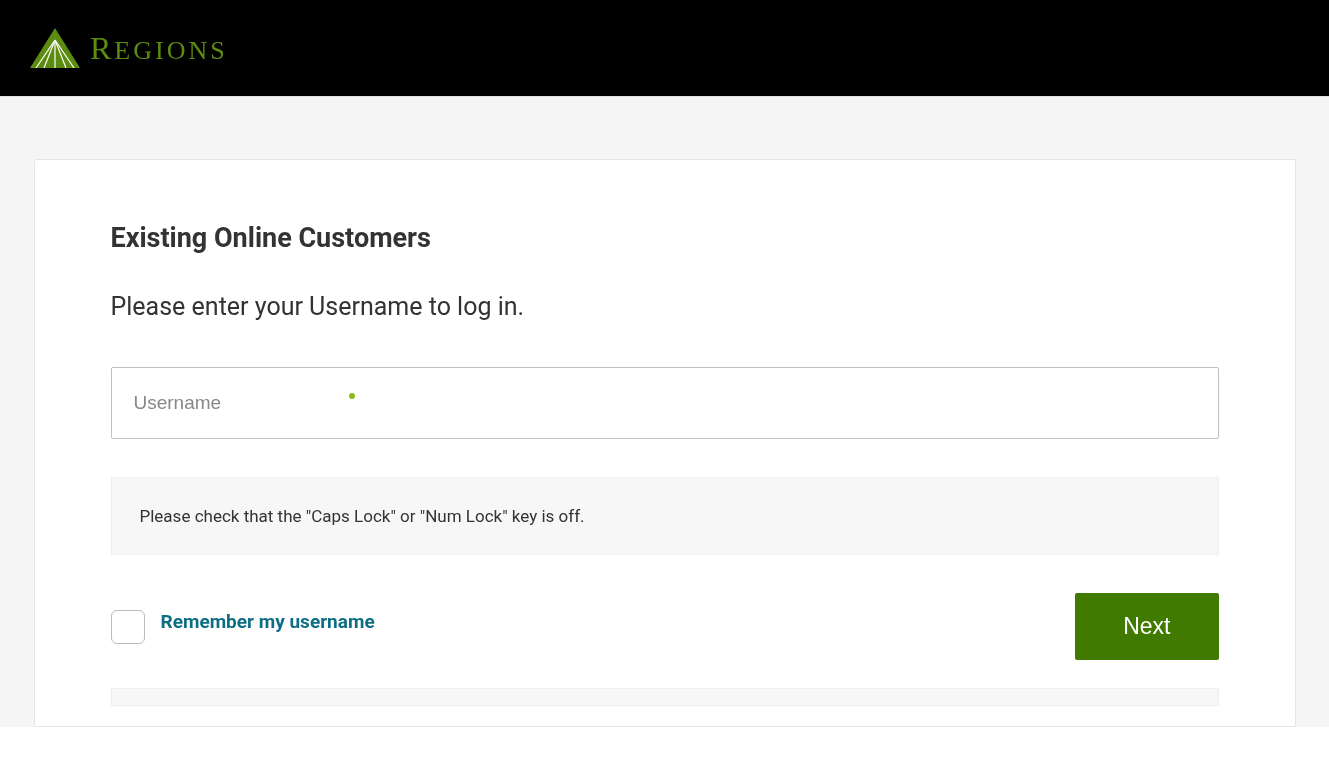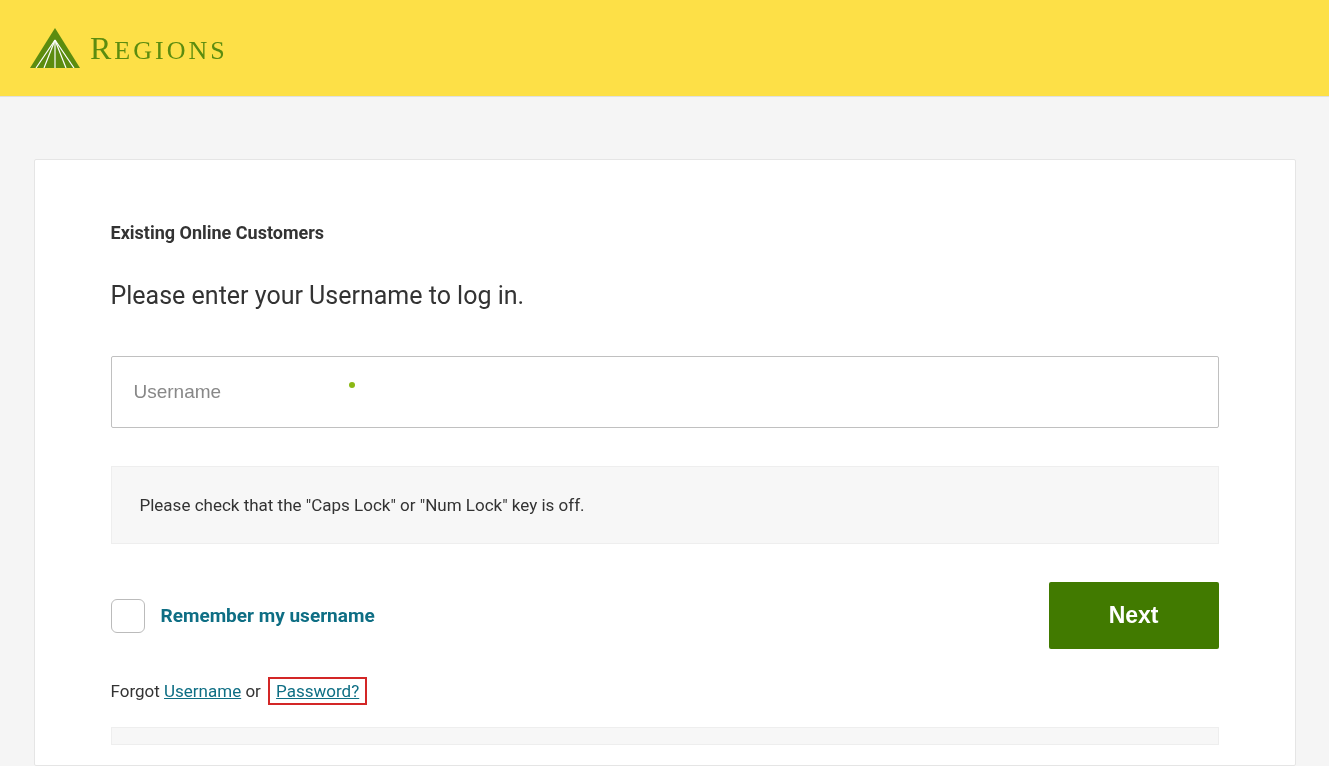--- a/index.html
+++ b/index.html
@@ -8,21 +8,21 @@
       box-sizing: border-box;
     }
     body {
       font-family: -apple-system, BlinkMacSystemFont, "Segoe UI", Roboto, Helvetica, Arial, sans-serif;
       background: #fff;
       color: #333;
     }
     .header {
       padding: 28px 30px;
       border-bottom: 1px solid #e0e0e0;
-      background: #fde047;
+      background: #000000;
     }
     .logo-wrap {
       display: flex;
       align-items: center;
       gap: 10px;
     }
     .logo-icon svg {
       display: block;
     }
     .logo-text {
@@ -41,21 +41,21 @@
     }
     .card {
       background: #fff;
       border: 1px solid #e5e5e5;
       border-radius: 2px;
       padding: 62px 76px 20px;
       max-width: 1262px;
       margin: 0 auto;
     }
     .section-title {
-      font-size: 18px;
+      font-size: 27px;
       font-weight: 700;
       color: #333;
       margin-bottom: 38px;
     }
     .instruction {
       font-size: 25px;
       color: #333;
       margin-bottom: 46px;
     }
     .input-wrapper {
@@ -93,44 +93,43 @@
       margin-bottom: 38px;
     }
     .remember-row {
       display: flex;
       align-items: center;
       justify-content: space-between;
       margin-bottom: 28px;
     }
     .remember-left {
       display: flex;
-      align-items: center;
       gap: 16px;
     }
     .checkbox {
       width: 34px;
       height: 34px;
       border: 1px solid #bbb;
       border-radius: 6px;
       background: #fff;
       cursor: pointer;
     }
     .remember-label {
       font-size: 19px;
       font-weight: 700;
       color: #0e6e84;
       cursor: pointer;
     }
     .next-button {
       background: #417a00;
       color: #fff;
       font-size: 23px;
-      font-weight: 700;
+      font-weight: 400;
       border: none;
-      padding: 20px 60px;
+      padding: 20px 48px;
       cursor: pointer;
       border-radius: 2px;
     }
     .forgot-row {
       font-size: 17px;
       color: #333;
       margin-bottom: 22px;
     }
     .forgot-link {
       color: #0e6e84;
@@ -187,20 +186,17 @@
     <div class="info-box">Please check that the "Caps Lock" or "Num Lock" key is off.</div>
 
     <div class="remember-row">
       <div class="remember-left">
         <div class="checkbox"></div>
         <span class="remember-label">Remember my username</span>
       </div>
       <button class="next-button">Next</button>
     </div>
 
-    <div class="forgot-row">
-      <span>Forgot </span><a class="forgot-link">Username</a><span> or </span><span class="password-highlight"><a class="forgot-link">Password?</a></span>
-    </div>
 
 
     <div class="bottom-box"></div>
   </div>
 </div>
 
 </body></html>

